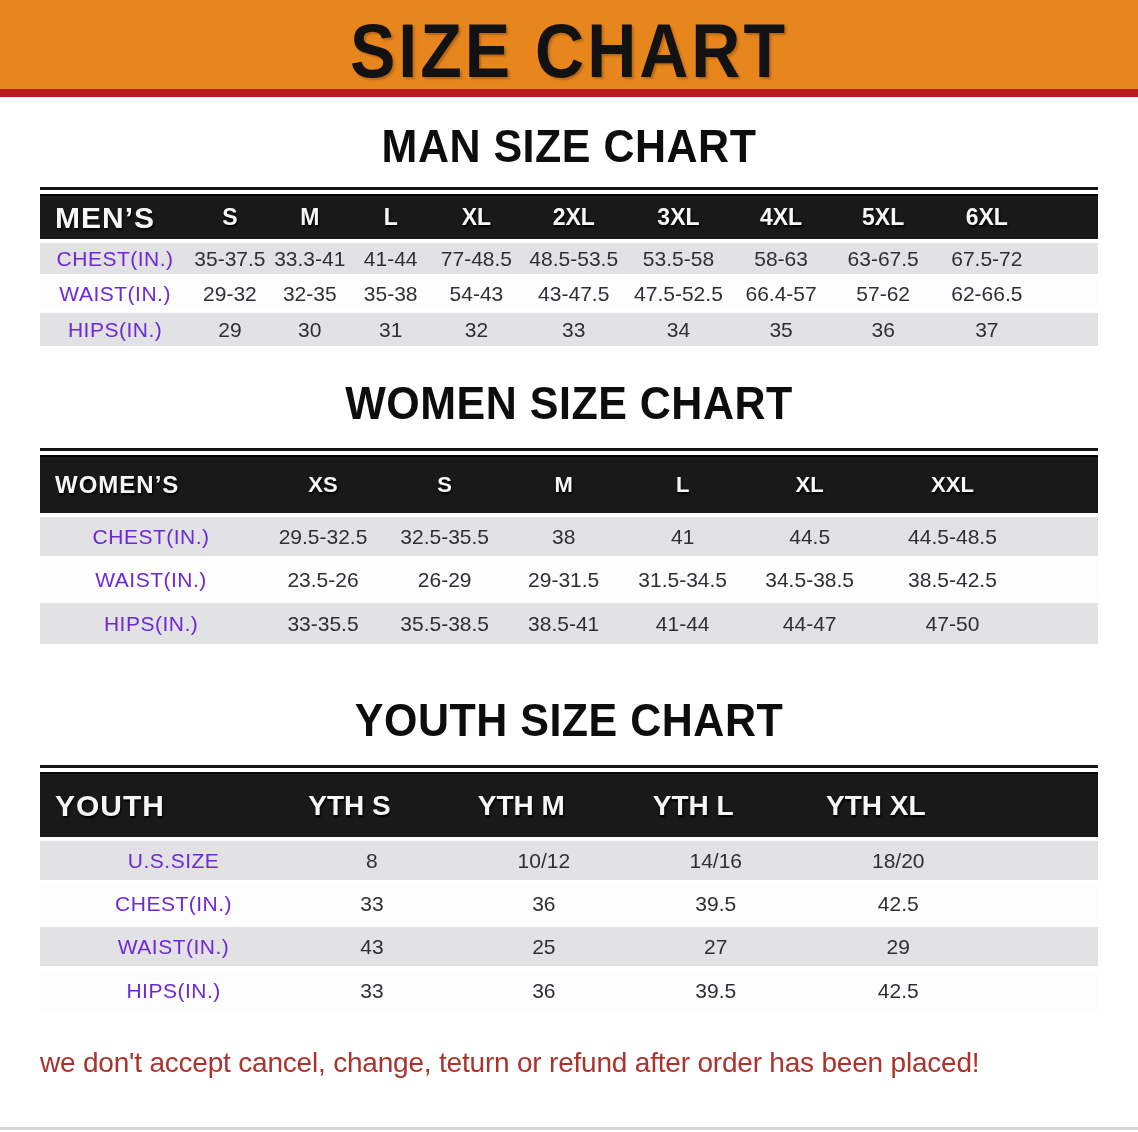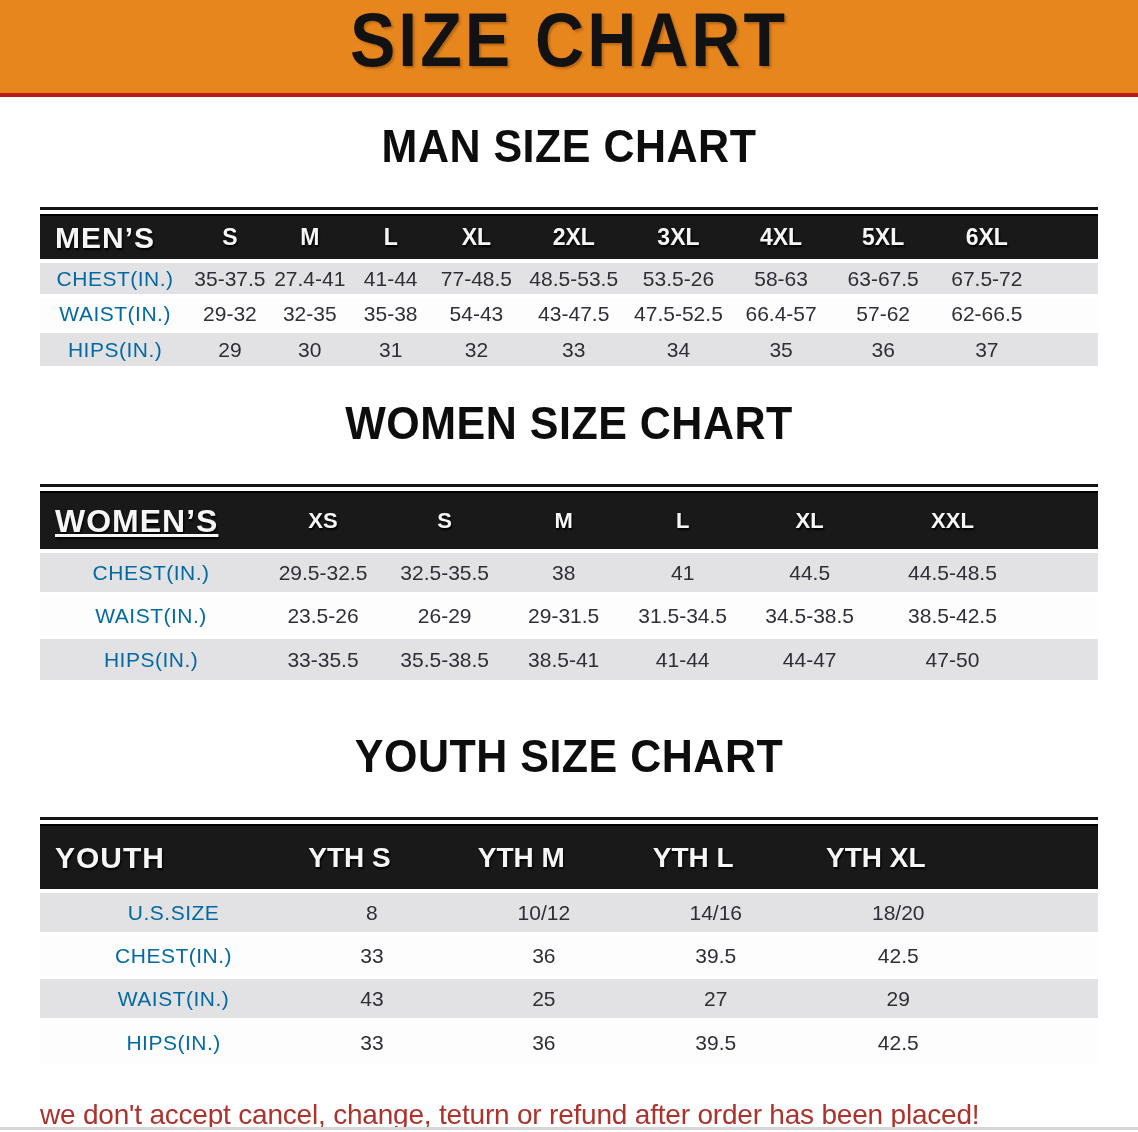--- a/index.html
+++ b/index.html
@@ -8,23 +8,23 @@
     position: relative;
     background: #ffffff;
     font-family: "Liberation Sans", sans-serif;
     overflow: hidden;
   }
 
   
   .banner {
     height: 97px;
     background: #E8861E;
-    border-bottom: 4px solid #b91c1c;
+    border-bottom: 8px solid #b91c1c;
     display: flex;
-    align-items: flex-start;
+    align-items: flex-end;
     justify-content: center;
   }
   .banner-title {
     font-size: 68px;
     font-weight: 800;
     letter-spacing: 3px;
     color: #121212;
     transform: scaleY(1.12);
     text-shadow: 2px 2px 2px rgba(90,45,0,0.35);
     white-space: nowrap;
@@ -38,21 +38,21 @@
     color: #0d0d0d;
     letter-spacing: 0.5px;
     transform: scaleY(1.06);
     white-space: nowrap;
   }
   .s-men   .section-heading { margin: 25px 0 16px; }
   .s-women .section-heading { margin: 33px 0 20px; }
   .s-youth .section-heading { margin: 52px 0 20px; }
 
   
-  .table-wrap { width: 1058px; margin-left: 40px; margin-top: 36px; }
+  .table-wrap { width: 1058px; margin-left: 40px; }
   .table-topline { height: 3px; background: #141414; margin-bottom: 4px; }
 
   table.size-table {
     width: 100%;
     border-collapse: collapse;
     table-layout: fixed;
   }
   table.size-table thead th {
     background: #191919;
     border-top: 2px solid #000;
@@ -66,38 +66,38 @@
   }
   table.size-table thead th.name-col {
     text-align: left;
     padding-left: 15px;
     letter-spacing: 1px;
   }
   .t-men   thead th { height: 46px; font-size: 23px; }
   .t-women thead th { height: 59px; font-size: 22px; }
   .t-youth thead th { height: 66px; font-size: 28px; }
   .t-men   thead th.name-col { font-size: 30px; }
-  .t-women thead th.name-col { font-size: 32px; text-decoration: underline; }
+  .t-women thead th.name-col { font-size: 24px; }
   .t-youth thead th.name-col { font-size: 30px; }
 
   table.size-table tbody td {
     text-align: center;
     font-size: 21px;
     color: #2e2e36;
     border-top: 4px solid #ffffff;
     white-space: nowrap;
     overflow: hidden;
   }
   .t-men   tbody td { height: 35px; font-size: 20px; }
   .t-women tbody td { height: 43px; }
   .t-youth tbody td { height: 43px; padding-left: 45px; }
   table.size-table tbody tr:nth-child(odd) td { background: #E2E2E5; }
   table.size-table tbody tr:nth-child(even) td { background: #fdfdfd; }
   table.size-table tbody td.row-label {
-    color: #0369a1;
+    color: #6d28d9;
     letter-spacing: 0.5px;
   }
 
   
   .footer-note {
     margin: 27px 0 0 40px;
     width: 1068px;
     color: #AC322C;
     font-size: 28px;
     line-height: 49px;
@@ -149,25 +149,25 @@
             <th>4XL</th>
             <th>5XL</th>
             <th>6XL</th>
             <th></th>
           </tr>
         </thead>
         <tbody>
           <tr>
             <td class="row-label">CHEST(IN.)</td>
             <td>35-37.5</td>
-            <td>27.4-41</td>
+            <td>33.3-41</td>
             <td>41-44</td>
             <td>77-48.5</td>
             <td>48.5-53.5</td>
-            <td>53.5-26</td>
+            <td>53.5-58</td>
             <td>58-63</td>
             <td>63-67.5</td>
             <td>67.5-72</td>
             <td></td>
           </tr>
           <tr>
             <td class="row-label">WAIST(IN.)</td>
             <td>29-32</td>
             <td>32-35</td>
             <td>35-38</td>

